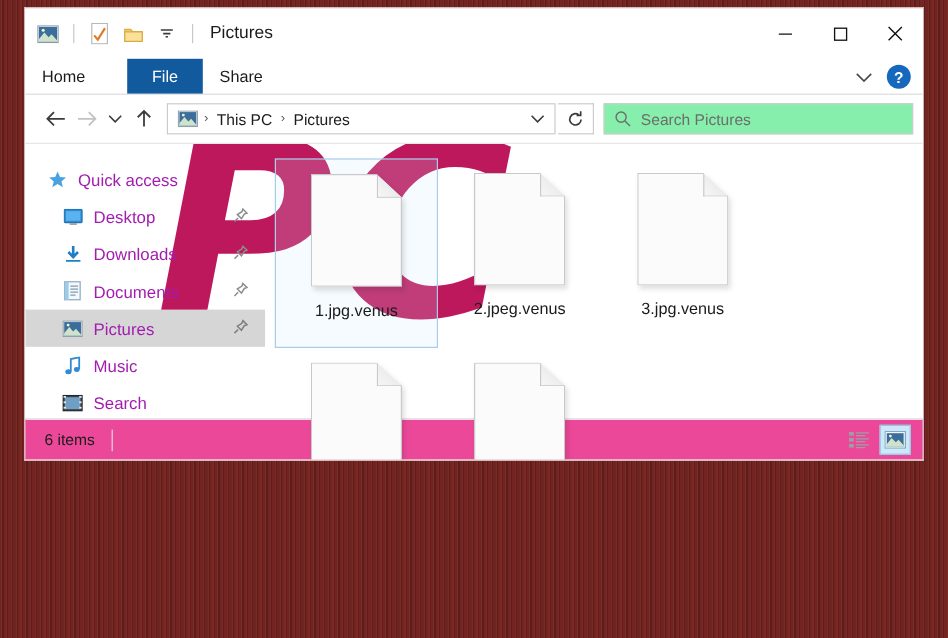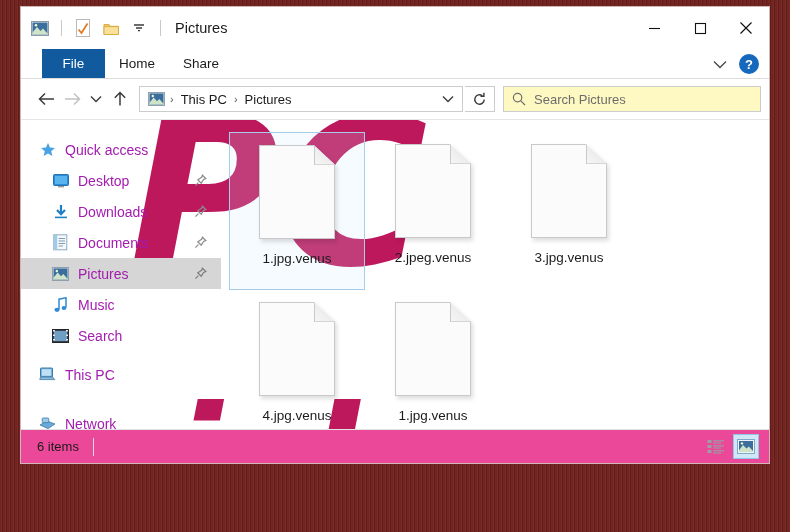--- a/index.html
+++ b/index.html
@@ -17,21 +17,21 @@
       90deg,
       #6e2421 0px, #6e2421 1px,
       #7d2a25 1px, #7d2a25 2px,
       #5e1d1a 2px, #5e1d1a 3px,
       #722522 3px, #722522 4px);
   }
   
   #window {
     position: absolute;
     left: 20px; top: 6px;
-    width: 750px; height: 458px;
+    width: 750px; height: 378px;
     background: #ffffff;
     border: 1px solid #d0b7b5;
     display: flex; flex-direction: column;
     overflow: hidden;
   }
 
   
   .titlebar {
     height: 42px; flex: 0 0 42px;
     display: flex; align-items: center;
@@ -118,21 +118,21 @@
     align-items: center; justify-content: center; color: #3b3b3b;
   }
   .refresh {
     width: 30px; height: 26px; margin-left: 2px;
     border: 1px solid #cccccc; border-left: none;
     display: flex; align-items: center; justify-content: center;
     color: #3b3b3b; background: #fff;
   }
   .searchbox {
     width: 258px; height: 26px; margin-left: 8px;
-    border: 1px solid #cccccc; background: #fef9c3;
+    border: 1px solid #cccccc; background: #86efac;
     display: flex; align-items: center; padding-left: 8px; gap: 8px;
   }
   .search-ph { font-size: 13px; color: #6d6d6d; }
 
   
   .body {
     flex: 1 1 auto; display: flex; min-height: 0;
     position: relative; background: #fff;
     border-top: 1px solid #e6e6e6;
   }
@@ -281,22 +281,22 @@
         </div>
         <div class="wbtn close">
           <svg width="14" height="14" viewBox="0 0 14 14">
               <path d="M1.5 1.5 L12.5 12.5 M12.5 1.5 L1.5 12.5" stroke="currentColor" stroke-width="1.15"></path>
             </svg>
         </div>
       </div>
     </div>
 
     <div class="ribbon">
+      <div class="tab">Home</div>
       <div class="tab file">File</div>
-      <div class="tab">Home</div>
       <div class="tab">Share</div>
       <div class="ribbon-right">
         <div class="chev-exp">
           <svg width="14" height="9" viewBox="0 0 14 9">
               <path d="M1 1.5 L7 7.5 L13 1.5" fill="none" stroke="#4a4a4a" stroke-width="1.4"></path>
             </svg>
         </div>
         <div class="help-btn">?</div>
       </div>
     </div>

